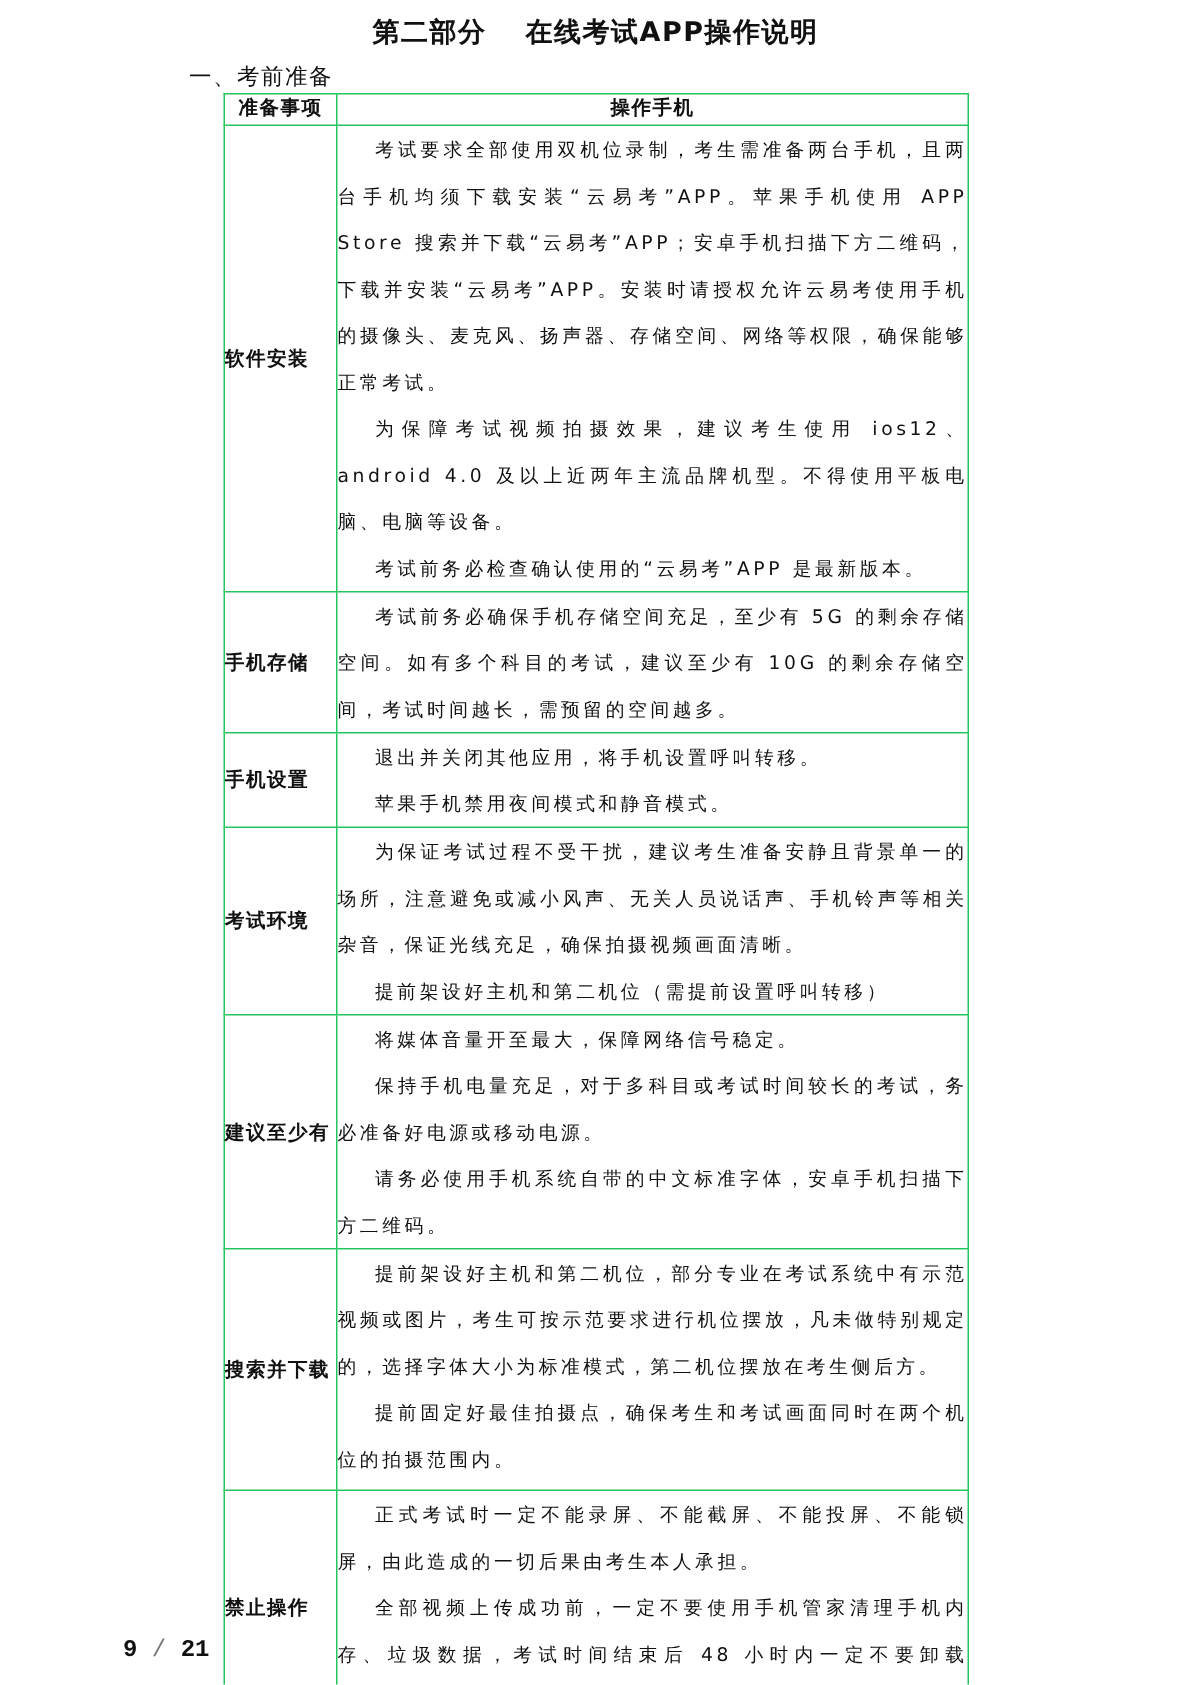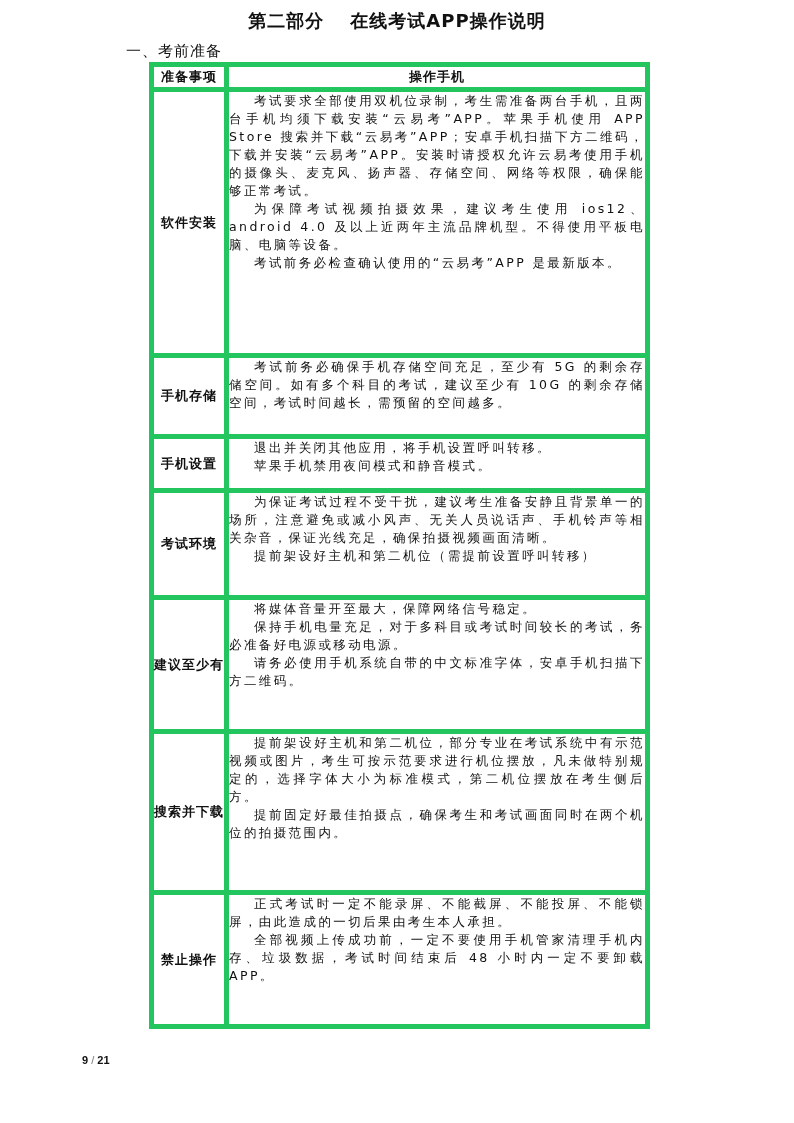--- a/index.html
+++ b/index.html
@@ -16,42 +16,42 @@
     .section-heading {
       position: absolute; top: 42px; left: 78px; font-size: 15px; letter-spacing: 1px;
       font-family: Liberation Sans, sans-serif;
       margin-left: 48px;
     }
     table.prep {
       position: absolute; top: 62px; left: 149px; width: 496px;
       border-collapse: collapse; table-layout: fixed;
     }
     table.prep td, table.prep th {
-      border: 5px solid #22c55e; padding: 0;
+      border: 1px solid #22c55e; padding: 0;
     }
     col.c1 { width: 75px; }
     col.c2 { width: 421px; }
     th {
       font-size: 13px; font-weight: bold; height: 20px; line-height: 20px;
       font-family: "DejaVu Sans", sans-serif; letter-spacing: 1px;
     }
     td.item {
-      text-align: center; font-size: 13px; font-weight: bold; vertical-align: middle;
+      text-align: left; font-size: 13px; font-weight: bold; vertical-align: middle;
       font-family: "DejaVu Sans", sans-serif; letter-spacing: 1px;
     }
     td.desc { padding: 2px 7px 2px 7px; vertical-align: top; }
     td.desc p {
-      margin: 0; font-size: 12.5px; line-height: 18px; text-indent: 2em;
+      margin: 0; font-size: 12.5px; line-height: 31px; text-indent: 2em;
       text-align: justify; letter-spacing: 2.4px;
       font-family: "DejaVu Sans", sans-serif;
     }
     td.desc p .b { font-weight: normal; }
     .page-num {
-      position: absolute; top: 1054px; left: 82px; font-size: 11px; font-weight: bold;
-      font-family: Liberation Sans, sans-serif;
+      position: absolute; top: 1091px; left: 82px; font-size: 16px; font-weight: bold;
+      font-family: Liberation Mono, monospace;
     }
     .page-num .slash { font-weight: normal; color: #777; }
   </style>
 </head>
 <body>
 
 <div class="page-title"><span>第二部分</span><span class="gap"></span><span>在线考试APP操作说明</span></div>
 
 <div class="section-heading">一、考前准备</div>
 

